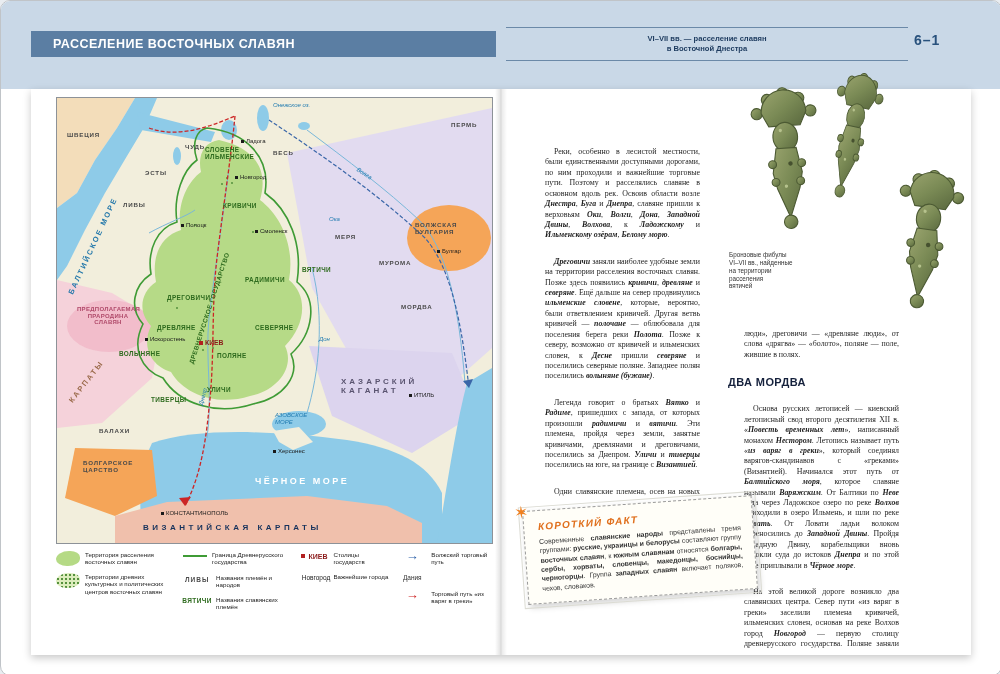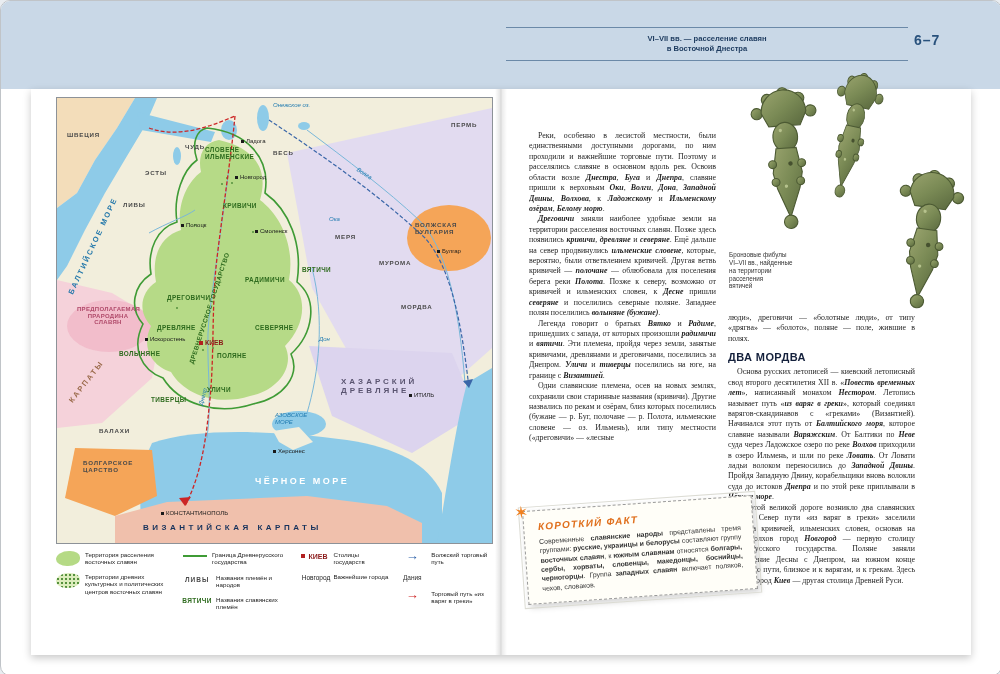--- a/index.html
+++ b/index.html
@@ -59,21 +59,21 @@
   .sym-city{font-size:6.5px;color:#1a1a1a;}
   .sym-city::before{content:'';display:inline-block;width:3px;height:3px;background:#1a1a1a;margin-right:3px;}
   .sym-arb{font-size:13px;color:#2a5fa8;font-weight:bold;line-height:.8;}
   .sym-arr{font-size:13px;color:#cc2222;font-weight:bold;line-height:.8;}
   .sym-plain{font-size:6.5px;color:#333;}
   
   .h1{position:absolute;left:498px;top:12px;width:200px;font-size:11px;font-weight:bold;
       color:#15213c;line-height:1.18;letter-spacing:.2px;}
   .col1{position:absolute;left:498px;top:42px;width:187px;height:368px;overflow:hidden;}
   .col2{position:absolute;left:697px;top:224px;width:187px;height:338px;overflow:hidden;}
-  .art p{margin:0;font-family:"Liberation Serif",serif;font-size:7.9px;line-height:1.32;
+  .art p{margin:16px;font-family:"Liberation Serif",serif;font-size:7.9px;line-height:1.32;
          color:#1e1e1e;text-align:justify;text-indent:9px;}
   .art p.noind{text-indent:0;}
   .art p b{font-style:italic;}
   .h2{font-size:11px;font-weight:bold;color:#15213c;letter-spacing:.4px;margin:7px 0 4px 0;
       font-family:"Liberation Sans",sans-serif;}
   
   .fib{position:absolute;left:698px;top:-48px;width:245px;height:300px;}
   .fibcap{position:absolute;left:698px;top:162px;width:74px;font-size:6.3px;color:#333;line-height:1.25;}
   
   .fact{position:absolute;left:494px;top:414px;width:202px;background:#fffef8;
@@ -82,25 +82,28 @@
   .fact .ft{color:#e0701e;font-weight:bold;font-style:italic;font-size:10px;letter-spacing:1.2px;margin-bottom:5px;}
   .fact .fx{font-size:6.9px;color:#333;line-height:1.35;text-align:justify;}
   .fact .burst{position:absolute;left:-9px;top:-10px;color:#f08020;font-size:17px;}
 </style>
 </head>
 <body>
 
 <div class="frame">
   <div class="band"></div>
 
+  <div class="hbar">
+    <span class="t">РАССЕЛЕНИЕ ВОСТОЧНЫХ СЛАВЯН</span>
+  </div>
   <div class="hsub">
     <span class="s"><b>VI–VII вв.</b> — расселение славян</span>
     <span class="s">в Восточной Днестра</span>
   </div>
-  <div class="pageno">6–7</div>
+  <div class="pageno">6–1</div>
 
   <div class="spread">
 
     <div class="map">
       <svg width="435" height="445" viewBox="0 0 435 445">
         <rect width="435" height="445" fill="#f2eedc"></rect>
         <polygon points="230,55 435,10 435,250 390,290 300,270 255,190" fill="#e2dbf0"></polygon>
         <polygon points="0,0 78,0 60,30 38,62 20,95 0,110" fill="#f3ddba"></polygon>
         <polygon points="78,0 100,0 88,28 70,58 48,95 28,132 10,168 0,182 0,110 20,95 38,62 60,30" fill="#8ecbe8"></polygon>
         <polygon points="80,14 158,34 154,44 84,32" fill="#8ecbe8"></polygon>
@@ -176,21 +179,21 @@
           <span class="ml tg" style="left: 100px; top: 226px;">ДРЕВЛЯНЕ</span>
           <span class="ml tg" style="left: 198px; top: 226px;">СЕВЕРЯНЕ</span>
           <span class="ml city t" style="left: 88px; top: 238px;">Искоростень</span>
           <span class="ml cap" style="left: 142px; top: 241px;">КИЕВ</span>
           <span class="ml tg" style="left: 160px; top: 254px;">ПОЛЯНЕ</span>
           <span class="ml tg" style="left: 62px; top: 252px;">ВОЛЫНЯНЕ</span>
           <span class="ml tg" style="left: 150px; top: 288px;">УЛИЧИ</span>
           <span class="ml tg" style="left: 94px; top: 298px;">ТИВЕРЦЫ</span>
           <span class="ml sp kar" style="left: 14px; top: 300px; transform: rotate(-52deg);">КАРПАТЫ</span>
           <span class="ml pp wrap" style="left: 20px; top: 208px; width: 62px;">ПРЕДПОЛАГАЕМАЯ ПРАРОДИНА СЛАВЯН</span>
-          <span class="ml sp2 wrap" style="left: 284px; top: 280px; width: 120px;">ХАЗАРСКИЙ  ДРЕВЛЯНЕ</span>
+          <span class="ml sp2 wrap" style="left: 284px; top: 280px; width: 120px;">ХАЗАРСКИЙ  КАГАНАТ</span>
           <span class="ml city t" style="left: 352px; top: 294px;">ИТИЛЬ</span>
           <span class="ml st t" style="left: 42px; top: 330px;">ВАЛАХИ</span>
           <span class="ml st wrap" style="left: 26px; top: 362px; width: 60px;">БОЛГАРСКОЕ ЦАРСТВО</span>
           <span class="ml byz" style="left: 86px; top: 426px;">ВИЗАНТИЙСКАЯ  КАРПАТЫ</span>
           <span class="ml city t" style="left: 104px; top: 412px;">КОНСТАНТИНОПОЛЬ</span>
           <span class="ml city t" style="left: 216px; top: 350px;">Херсонес</span>
           <span class="ml seaW" style="left: 198px; top: 378px;">ЧЁРНОЕ  МОРЕ</span>
           <span class="ml sea t wrap" style="left: 218px; top: 314px; width: 46px;">АЗОВСКОЕ МОРЕ</span>
           <span class="ml sea t" style="left: 300px; top: 68px; transform: rotate(32deg);">Волга</span>
           <span class="ml sea t" style="left: 272px; top: 118px;">Ока</span>
@@ -301,21 +304,21 @@
       <g>
           <use href="#fibshape" transform="translate(130,60) rotate(12) scale(0.8,1.0)"></use>
         </g>
       <g>
           <use href="#fibshape" transform="translate(202,160) rotate(8) scale(1.1)"></use>
         </g>
     </svg>
     <div class="fibcap">Бронзовые фибулы<br>VI–VII вв., найденные<br>на территории расселения<br>вятичей</div>
 
     <div class="col2 art">
-      <p class="noind">люди», дреговичи — «болотные люди», от типу «дрягва» — «болото», поляне — поле, жившие в полях.</p>
+      <p class="noind">люди», дреговичи — «древляне люди», от слова «дрягва» — «болото», поляне — поле, жившие в полях.</p>
       <div class="h2">ДВА МОРДВА</div>
       <div>
 
       <p>Основа русских летописей — киевский летописный свод второго десятилетия XII в. «<b>Повесть временных лет</b>», написанный монахом <b>Нестором</b>. Летопись называет путь «<b>из варяг в греки</b>», который соединял варягов-скандинавов с «греками» (Византией). Начинался этот путь от <b>Балтийского моря</b>, которое славяне называли <b>Варяжским</b>. От Балтики по <b>Неве</b> суда через Ладожское озеро по реке <b>Волхов</b> приходили в озеро Ильмень, и шли по реке <b>Ловать</b>. От Ловати ладьи волоком переносились до <b>Западной Двины</b>. Пройдя Западную Двину, корабельщики вновь волокли суда до истоков <b>Днепра</b> и по этой реке приплывали в <b>Чёрное море</b>.</p>
           <p>На этой великой дороге возникло два славянских центра. Север пути «из варяг в греки» заселили племена кривичей, ильменских словен, основав на реке Волхов город <b>Новгород</b> — первую столицу древнерусского государства. Поляне заняли пересечение Десны с Днепром, на южном конце торгового пути, близкое и к варягам, и к грекам. Здесь возник город <b>Киев</b> — другая столица Древней Руси.</p>
         </div>
     </div>
 
     <div class="fact">
       <span class="burst">✶</span>

